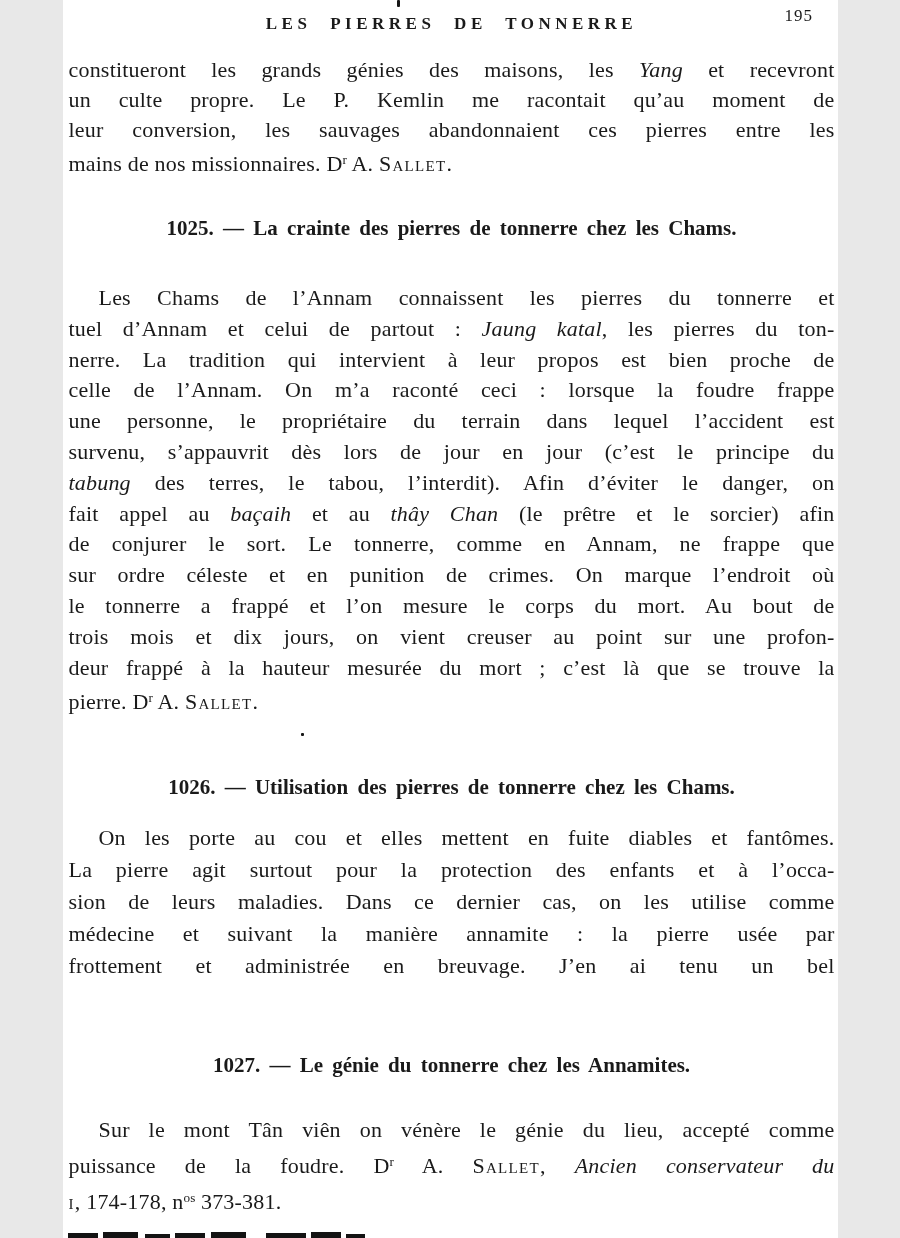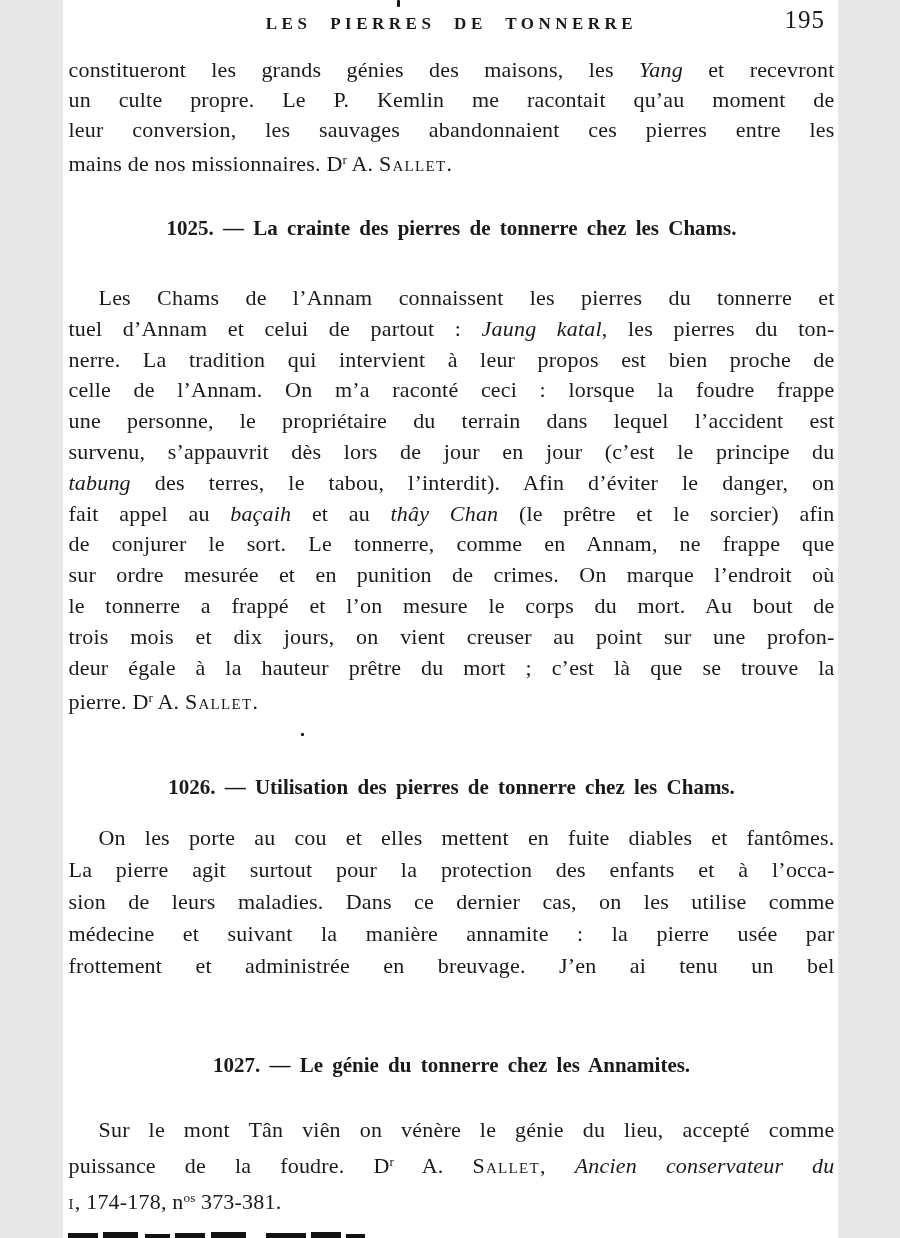--- a/index.html
+++ b/index.html
@@ -13,21 +13,21 @@
     overflow:hidden;
   }
   
   .running-header { position:absolute; top:10px; left:6px; width:766px; height:28px; }
   .rh-title {
     display:block; text-align:center;
     font-weight:700; font-size:17px;
     letter-spacing:4.5px; word-spacing:10px;
     padding-top:4px;
   }
-  .rh-page { position:absolute; left:722px; top:6px; font-size:25px; letter-spacing:1px; }
+  .rh-page { position:absolute; left:722px; top:6px; font-size:17px; letter-spacing:1px; }
 
   
   .block { position:absolute; left:6px; width:766px; }
   .para { font-size:22px; letter-spacing:0.2px; }
   .para .pline { text-align:justify; text-align-last:justify; }
   .para .pline.last { text-align-last:left; }
   .pline.indent { text-indent:30px; }
 
   .heading .pline {
     text-align:left; text-align-last:center;
@@ -74,24 +74,24 @@
   <div class="block para b-p2">
       <div class="pline indent"><span>Les Chams de l’Annam connaissent les pierres du tonnerre et</span></div>
       <div class="pline"><span>tuel d’Annam et celui de partout : </span><span class="s-i">Jaung katal</span><span>, les pierres du ton-</span></div>
       <div class="pline"><span>nerre. La tradition qui intervient à leur propos est bien proche de</span></div>
       <div class="pline"><span>celle de l’Annam. On m’a raconté ceci : lorsque la foudre frappe</span></div>
       <div class="pline"><span>une personne, le propriétaire du terrain dans lequel l’accident est</span></div>
       <div class="pline"><span>survenu, s’appauvrit dès lors de jour en jour (c’est le principe du</span></div>
       <div class="pline"><span class="s-i">tabung</span><span> des terres, le tabou, l’interdit). Afin d’éviter le danger, on</span></div>
       <div class="pline"><span>fait appel au </span><span class="s-i">baçaih</span><span> et au </span><span class="s-i">thây Chan</span><span> (le prêtre et le sorcier) afin</span></div>
       <div class="pline"><span>de conjurer le sort. Le tonnerre, comme en Annam, ne frappe que</span></div>
-      <div class="pline"><span>sur ordre mesurée et en punition de crimes. On marque l’endroit où</span></div>
+      <div class="pline"><span>sur ordre céleste et en punition de crimes. On marque l’endroit où</span></div>
       <div class="pline"><span>le tonnerre a frappé et l’on mesure le corps du mort. Au bout de</span></div>
       <div class="pline"><span>trois mois et dix jours, on vient creuser au point sur une profon-</span></div>
-      <div class="pline"><span>deur égale à la hauteur prêtre du mort ; c’est là que se trouve la</span></div>
+      <div class="pline"><span>deur frappé à la hauteur mesurée du mort ; c’est là que se trouve la</span></div>
       <div class="pline last"><span>pierre. D</span><span class="s-sup">r</span><span> A. </span><span class="s-sc">Sallet</span><span>.</span></div>
     </div>
   <div class="block heading b-h2">
       <div class="pline"><span>1026. — Utilisation des pierres de tonnerre chez les Chams.</span></div>
     </div>
   <div class="block para b-p3">
       <div class="pline indent"><span>On les porte au cou et elles mettent en fuite diables et fantômes.</span></div>
       <div class="pline"><span>La pierre agit surtout pour la protection des enfants et à l’occa-</span></div>
       <div class="pline"><span>sion de leurs maladies. Dans ce dernier cas, on les utilise comme</span></div>
       <div class="pline"><span>médecine et suivant la manière annamite : la pierre usée par</span></div>

